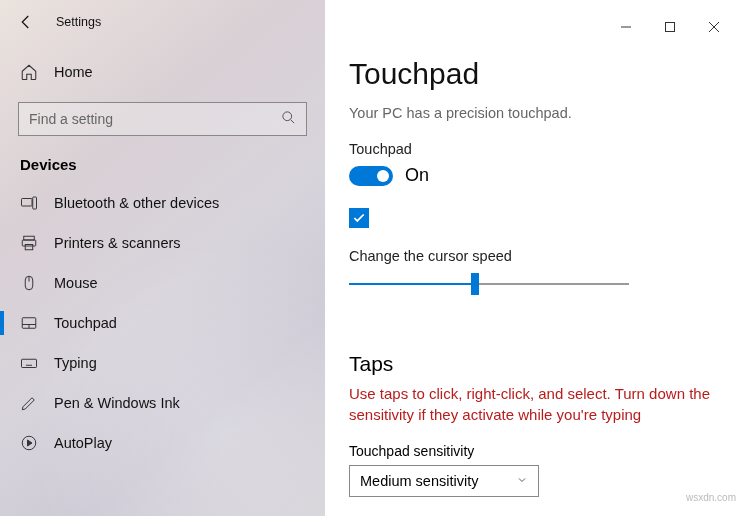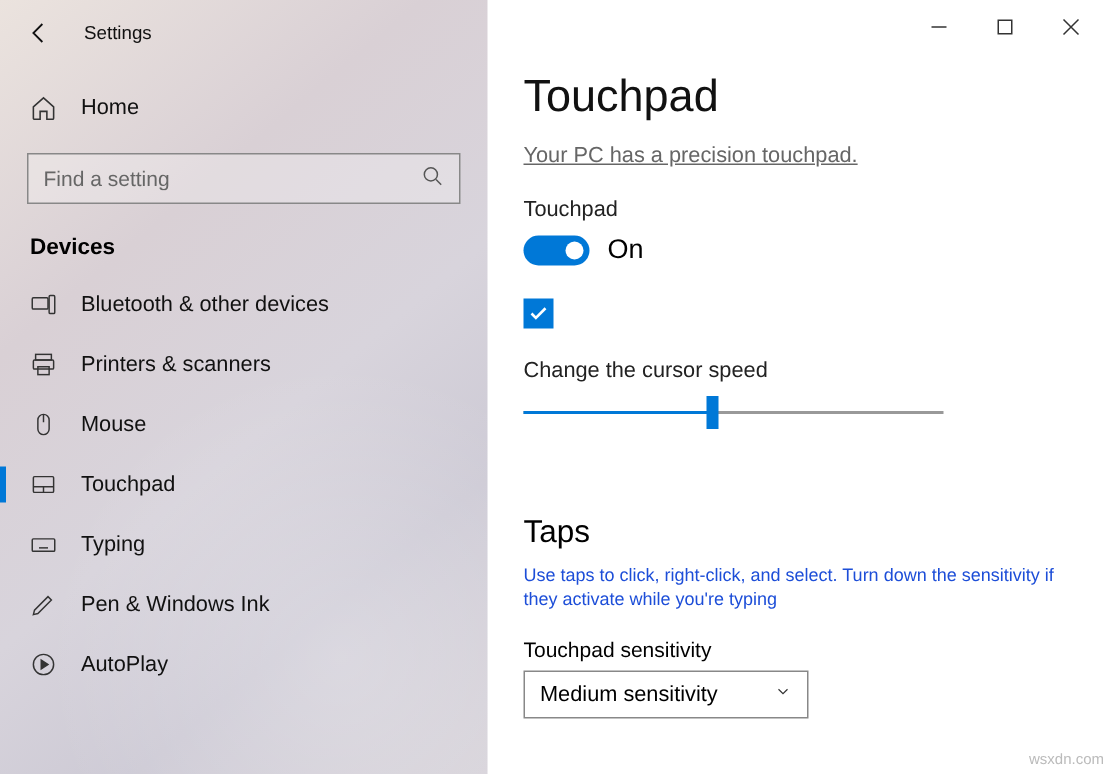--- a/index.html
+++ b/index.html
@@ -1,17 +1,17 @@
 <!DOCTYPE html>
 <html><head>
 <meta charset="utf-8">
 <style>
   * { margin: 0; padding: 0; box-sizing: border-box; font-family: "Segoe UI", sans-serif; }
   body { width: 742px; height: 516px; background: #fff; overflow: hidden; position: relative; }
-  .window { display: flex; width: 100%; height: 100%; }
+  .window { display: flex; width: 100%; height: 100%; align-items: center; }
   .sidebar {
     width: 325px;
     height: 100%;
     background: linear-gradient(140deg, #ebe3de 0%, #d9d0d5 30%, #d8d4dc 55%, #cdcad5 75%, #d6d2d9 100%);
     display: flex;
     flex-direction: column;
     position: relative;
   }
   .sidebar::before {
     content:"";
@@ -62,21 +62,21 @@
     flex:1; padding: 24px 28px 10px 24px;
     position:relative;
   }
   .wincontrols {
     position:absolute; top:4px; right:6px; display:flex; gap:0;
   }
   .wincontrols div {
     width:44px; height:28px; display:flex; align-items:center; justify-content:center; color:#333; cursor:pointer;
   }
   h1.page-title { font-size: 30px; font-weight: 400; margin-top: 24px; color:#111;}
-  .subtitle { margin-top: 14px; color:#666; font-size:14.5px;text-decoration:underline; }
+  .subtitle { margin-top: 14px; color:#666; font-size:14.5px; }
   .label { margin-top: 20px; font-size:14.5px; color:#222; }
   .toggle-row { display:flex; align-items:center; margin-top:8px; }
   .toggle {
     width:44px; height:20px; background:#0078d7; border-radius:10px; position:relative; cursor:pointer;
   }
   .toggle .knob {
     width:12px; height:12px; background:#fff; border-radius:50%; position:absolute; right:4px; top:4px;
   }
   .toggle-label { margin-left:12px; font-size:18px; }
   .checkbox-row { display:flex; align-items:center; margin-top:22px; }
@@ -85,21 +85,21 @@
   }
   .checkbox svg { stroke:#fff; }
   .checkbox-label { margin-left:10px; font-size:14.5px; }
   .slider-wrap { margin-top:10px; width:280px; position:relative; }
   .slider-track { height:2px; background:#999; position:absolute; left:0; right:0; top:9px; }
   .slider-fill { height:2px; background:#0078d7; position:absolute; left:0; width:45%; top:9px; }
   .slider-thumb {
     width:8px; height:22px; background:#0078d7; position:absolute; left:45%; top:-1px; transform:translateX(-50%); cursor:pointer;
   }
   h2.subsection { font-size:21px; font-weight:400; margin-top:56px; }
-  .desc { color:#1d4ed8; font-size:12px; margin-top:8px; line-height:1.35; }
+  .desc { color:#b91c1c; font-size:15px; margin-top:8px; line-height:1.35; }
   .select-label { margin-top:18px; font-size:14px; }
   .select-box {
     margin-top:6px; border:1px solid #888; width:190px; height:32px;
     display:flex; align-items:center; padding:12px 10px; font-size:14.5px;
     justify-content:space-between; cursor:pointer;
   }
   .watermark {
     position:absolute; right:6px; bottom:4px; font-size:10px; color:#bbb;
   }
 </style>

